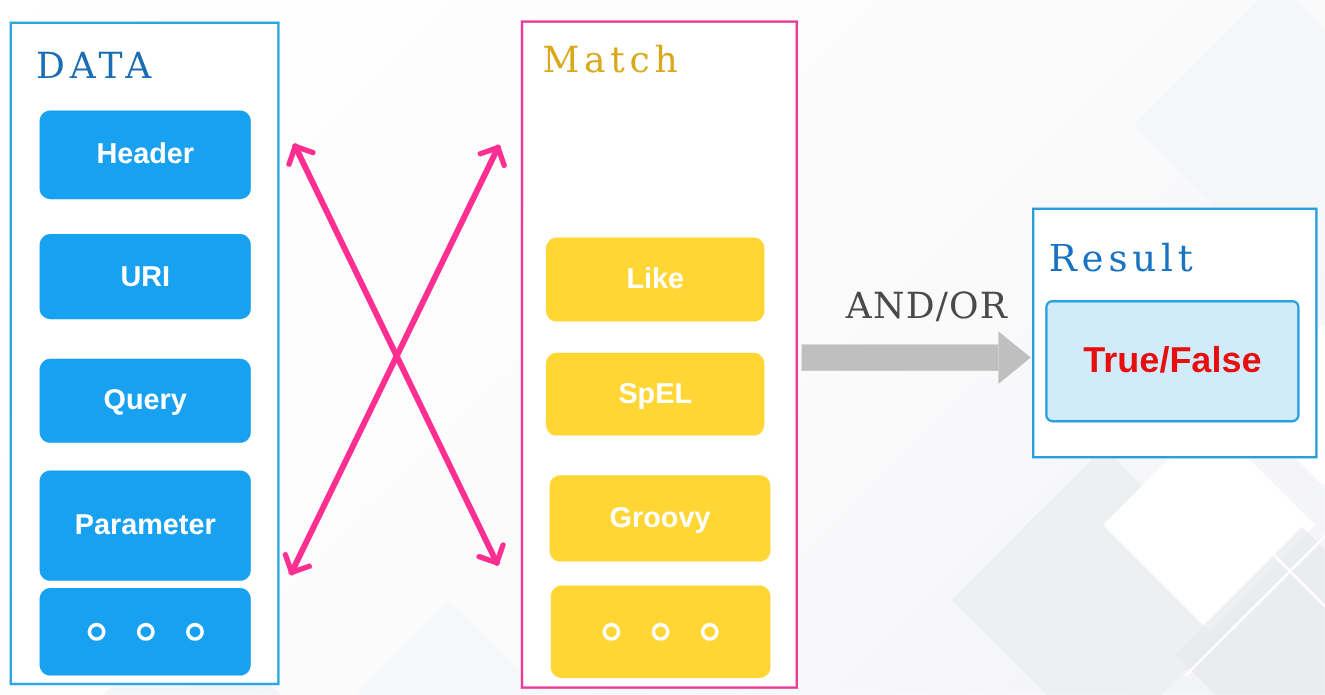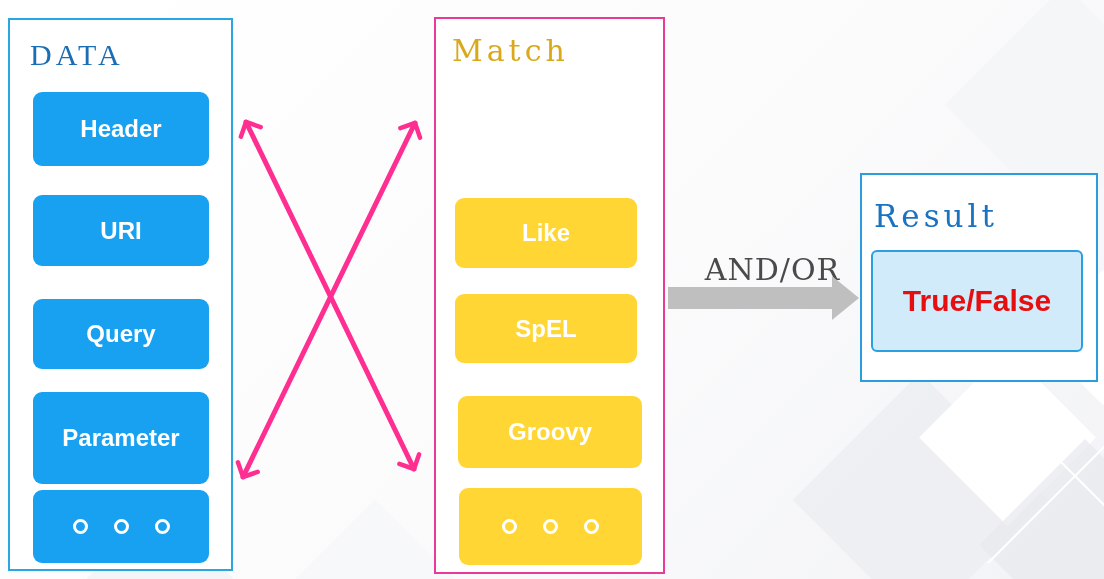--- a/index.html
+++ b/index.html
@@ -20,21 +20,21 @@
   .sh-w3 { left:1055px; top:290px; width:95px; height:95px; background:#ffffff; }
   .sh-l1 { left:880px; top:430px; width:300px; height:2px; background:#ffffff; }
   .sh-l2 { left:950px; top:470px; width:260px; height:2px; background:#ffffff; transform:rotate(-45deg); }
 
   .panel { position:absolute; background:#ffffff; box-sizing:border-box; }
   .panel-data   { left:8px;   top:18px;  width:225px; height:553px; border:2px solid #2aa7e1; }
   .panel-match  { left:434px; top:17px;  width:231px; height:557px; border:2px solid #e93a97; }
   .panel-result { left:860px; top:173px; width:238px; height:209px; border:2px solid #2a9ddd; }
 
   .ptitle { position:absolute; font-family:"DejaVu Serif", serif; letter-spacing:4px; white-space:nowrap; }
-  .t-data   { left:30px;  top:38px;  font-size:30px; color:#1b6db4;font-family:Liberation Serif, serif; }
+  .t-data   { left:30px;  top:38px;  font-size:30px; color:#1b6db4; }
   .t-match  { left:452px; top:33px;  font-size:30px; color:#d9a81b; }
   .t-result { left:874px; top:198px; font-size:31px; color:#1a73c1; }
 
   .btn { position:absolute; display:flex; align-items:center; justify-content:center;
          border-radius:9px; color:#fff; font-weight:bold; font-size:24px; }
   .btn-blue   { background:#18a1f1; left:33px;  width:176px; }
   .btn-yellow { background:#ffd634; left:455px; width:182px; }
   .b-header { top:92px;  height:74px; }
   .b-uri    { top:195px; height:71px; }
   .b-query  { top:299px; height:70px; }
@@ -45,21 +45,21 @@
   .b-spel   { top:294px; height:69px; }
   .b-groovy { top:396px; height:72px; left:458px; width:184px; }
   .b-ydots  { top:488px; height:77px; left:459px; width:183px; }
 
   .ring { display:inline-block; width:9px; height:9px; border:3.5px solid #ffffff;
           border-radius:50%; margin:0 13px; background:transparent; }
 
   .arrows-svg { position:absolute; left:0; top:0; width:1104px; height:579px; pointer-events:none; }
 
   .andor { position:absolute; left:700px; top:238px; width:145px; text-align:center;
-           font-family:"DejaVu Serif", serif; font-size:30px; color:#4a4a4a; letter-spacing:1px;margin-top:14px; }
+           font-family:"DejaVu Serif", serif; font-size:30px; color:#4a4a4a; letter-spacing:1px; }
   .garrow-body { position:absolute; left:668px; top:287px; width:164px; height:22px; background:#bfbfbf; }
   .garrow-head { position:absolute; left:832px; top:276px; width:0; height:0;
                  border-top:22px solid transparent; border-bottom:22px solid transparent;
                  border-left:27px solid #bfbfbf; }
 
   .truefalse { position:absolute; left:871px; top:250px; width:212px; height:102px;
                box-sizing:border-box; background:#d2ebfa; border:2px solid #2aa0e0;
                border-radius:6px; display:flex; align-items:center; justify-content:center;
                color:#e60e0e; font-weight:bold; font-size:30px; }
 </style>

